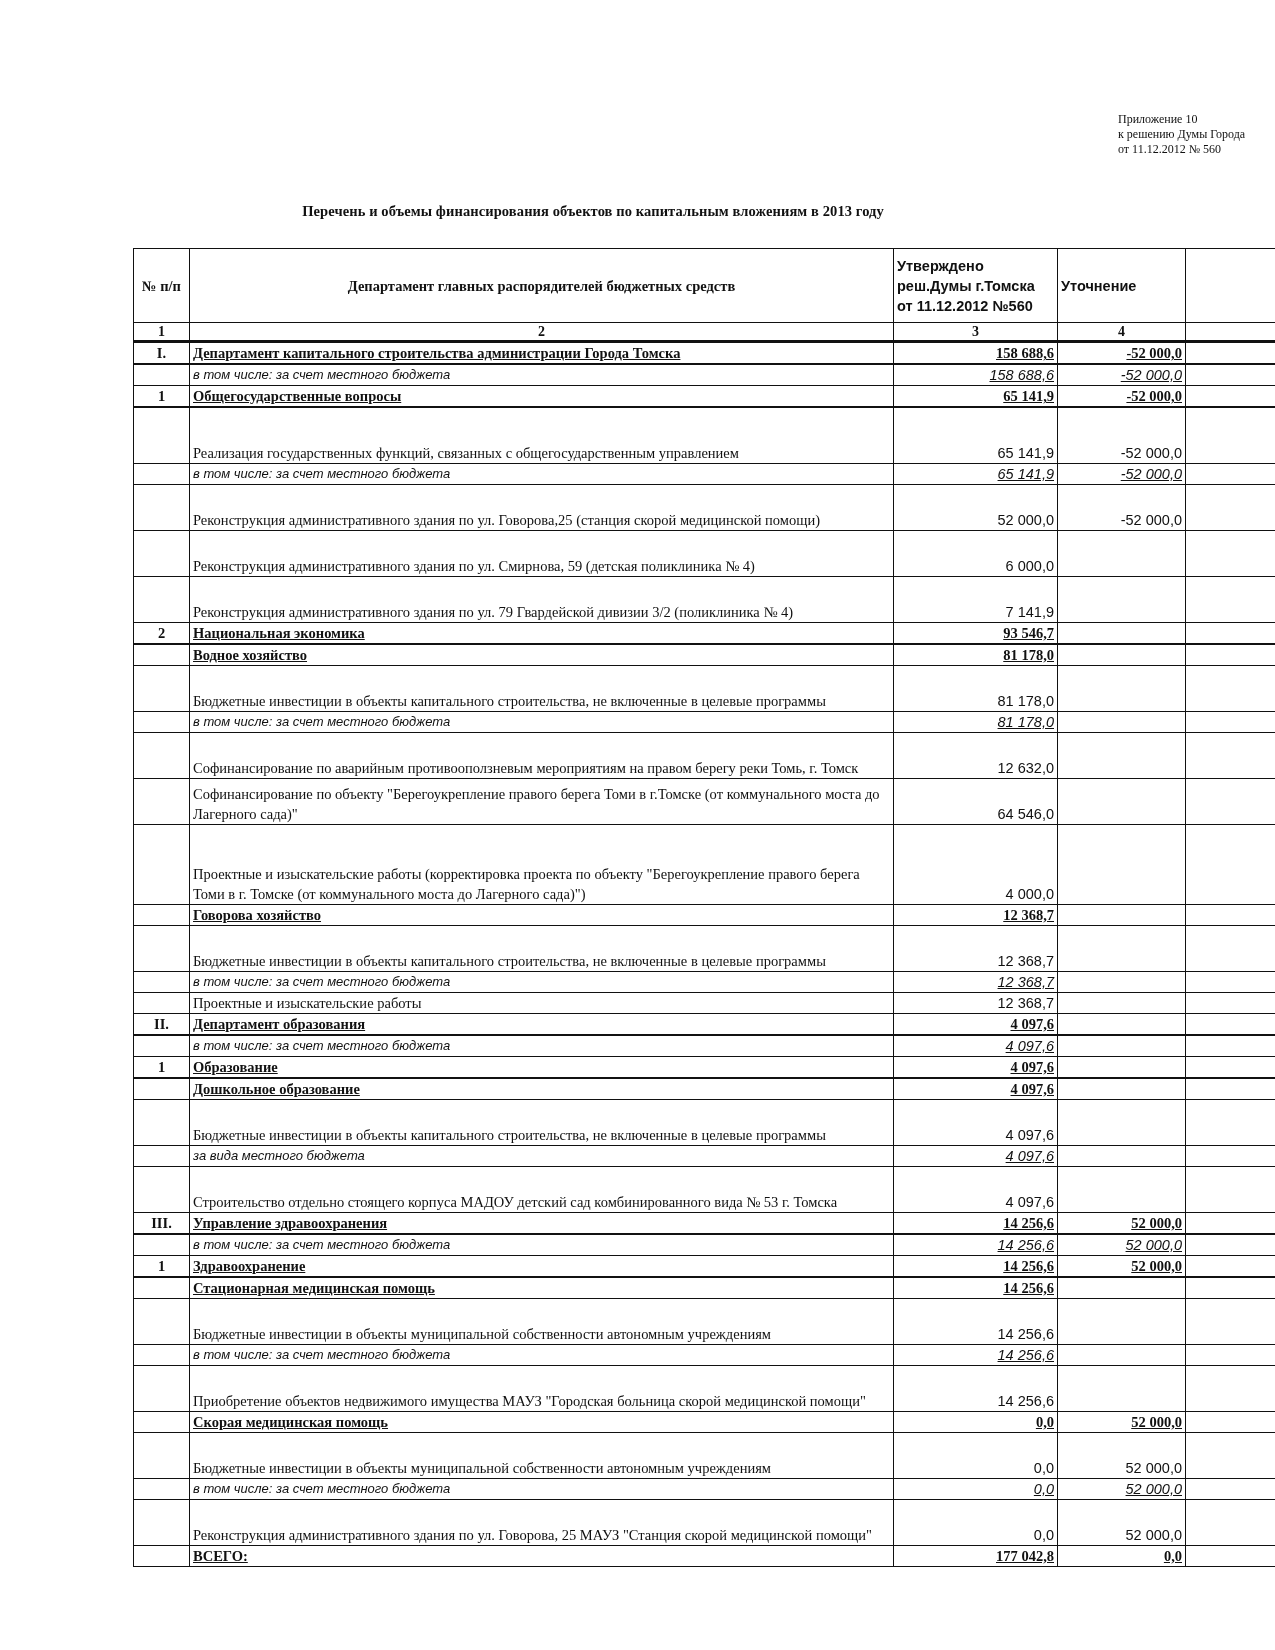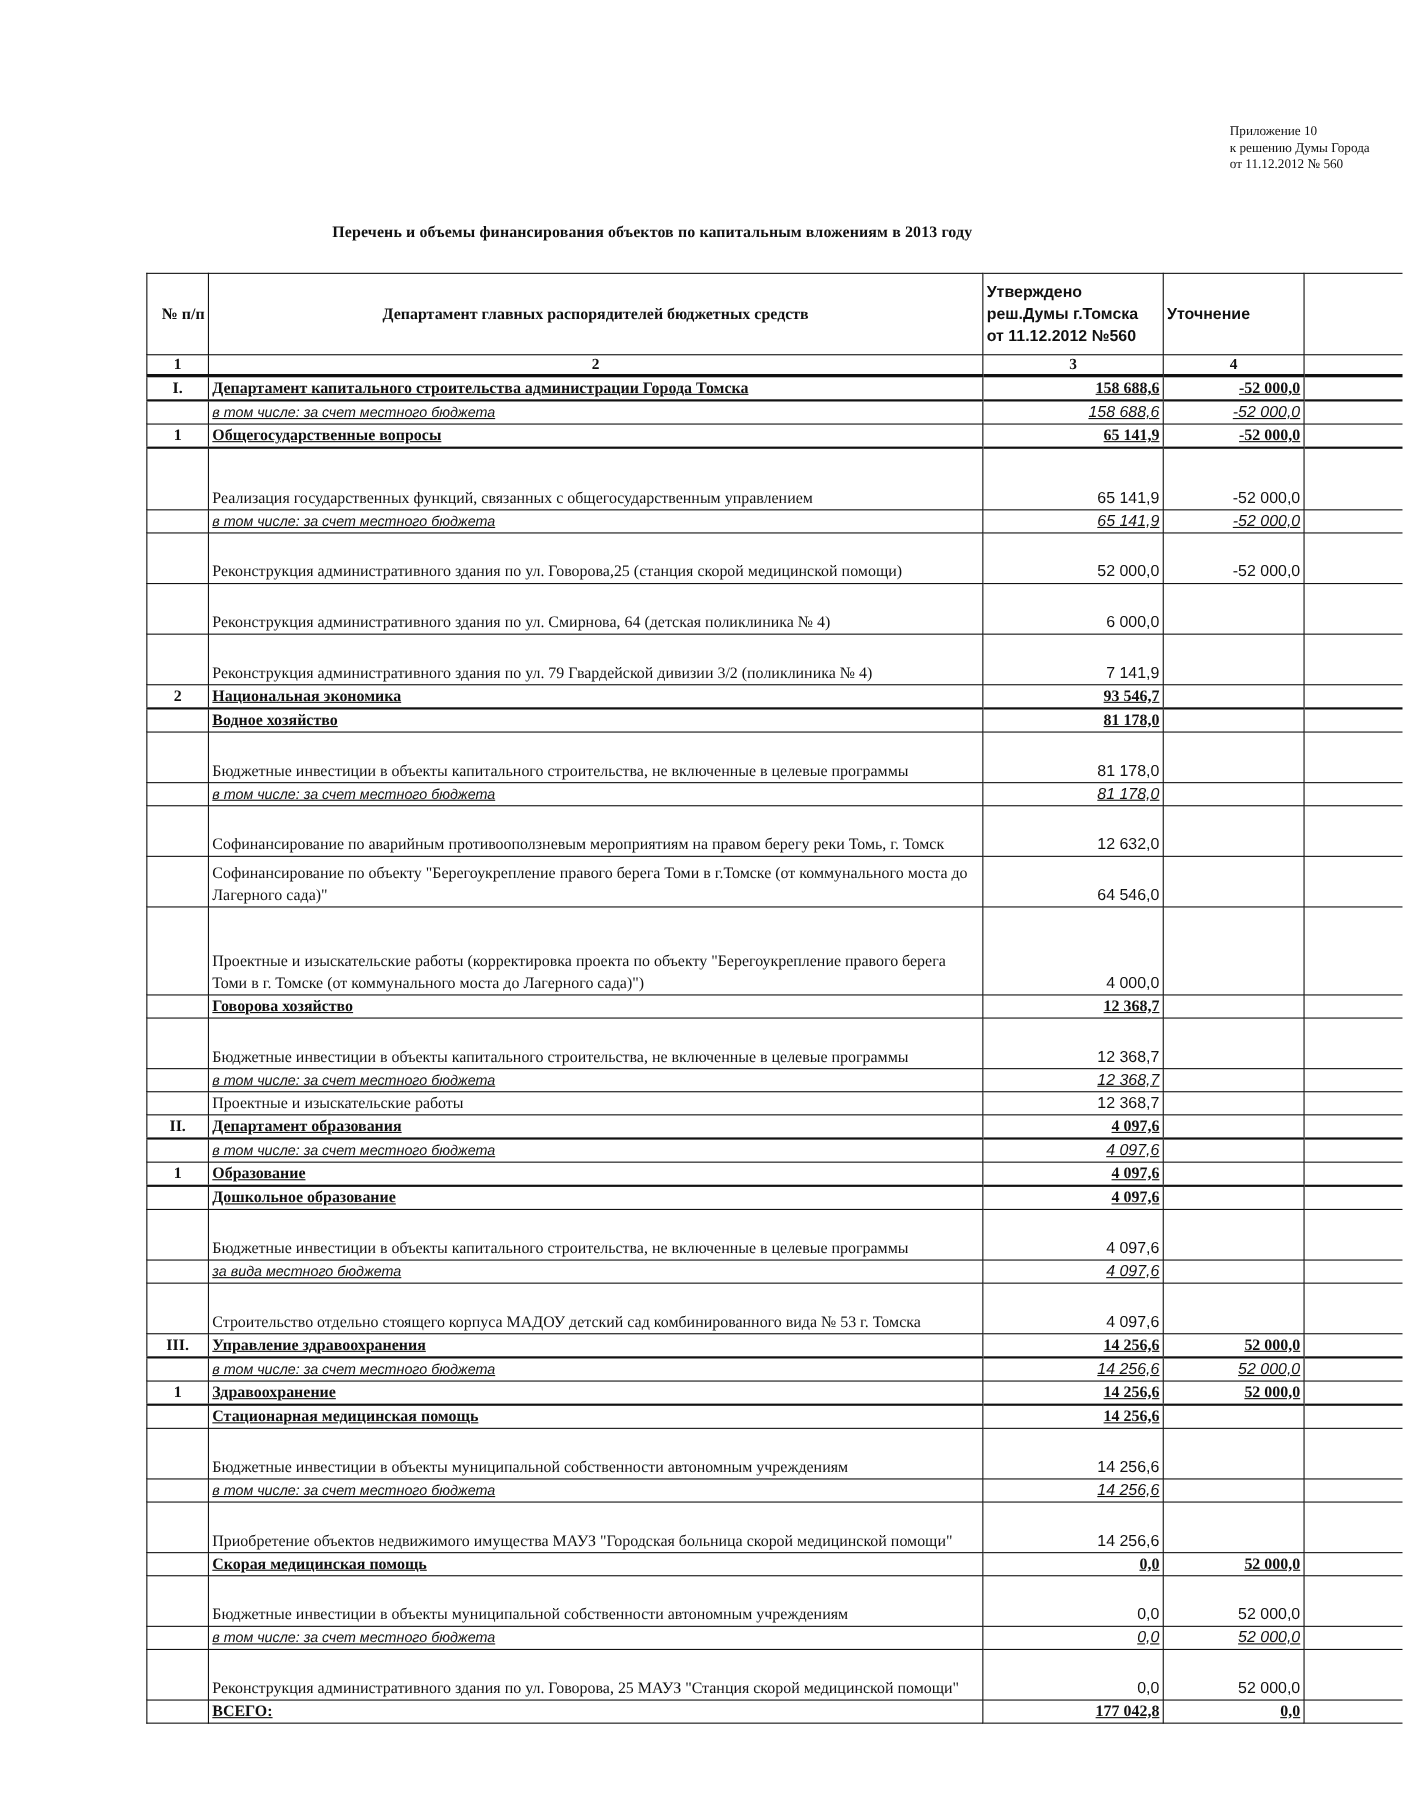--- a/index.html
+++ b/index.html
@@ -3,32 +3,32 @@
 <meta charset="utf-8">
 <style>
   html, body { margin: 0; padding: 0; background: #ffffff; }
   body { width: 1275px; height: 1650px; position: relative; overflow: hidden; font-family: "Liberation Serif", serif; color: #111; }
   .appendix { position: absolute; left: 1118px; top: 112px; font-size: 12px; line-height: 15px; white-space: nowrap; }
   .appendix div { white-space: nowrap; }
   .title { position: absolute; left: 0; width: 1036px; top: 203px; text-align: center; font-weight: bold; font-size: 14.5px; letter-spacing: 0.1px; padding-left: 150px; box-sizing: border-box; }
   table.fin { position: absolute; left: 133px; top: 248px; border-collapse: collapse; table-layout: fixed; width: 1160px; }
   table.fin td, table.fin th { border: 1px solid #111; padding: 0 3px; vertical-align: bottom; font-size: 14.5px; line-height: 20px; overflow: hidden; }
   table.fin th { font-weight: bold; vertical-align: middle; }
-  th.hnum { font-family: "Liberation Serif", serif; font-size: 13px; text-align: right; }
+  th.hnum { font-family: "Liberation Serif", serif; font-size: 13px; text-align: center; }
   th.hname { font-size: 14px; text-align: center; }
   th.hsans { font-family: "Liberation Sans", sans-serif; font-weight: normal; font-size: 14px; text-align: left; vertical-align: top; line-height: 17px; padding-top: 2px; }
   th.happroved { vertical-align: middle; }
   tr.colnums td { font-weight: bold; text-align: center; font-size: 14px; line-height: 17px; border-bottom: 3px solid #111; }
   td.num { text-align: center; vertical-align: top; }
   td.val { text-align: right; font-family: "Liberation Sans", sans-serif; font-size: 14px; padding-right: 2px; }
   td.val.bold { font-weight: bold; font-family: "Liberation Serif", serif; }
   tr.bold td.name { font-weight: bold; text-decoration: underline; margin-top: 12px; }
   tr.bold td.num { font-weight: bold; }
   tr.italic td { font-style: italic; }
-  tr.italic td.name { font-family: "Liberation Sans", sans-serif; font-size: 13px; text-decoration: underline; }
+  tr.italic td.name { font-family: "Liberation Sans", sans-serif; font-size: 13px; }
   tr.italic td.val { text-decoration: underline; }
   tr.bold td.val { text-decoration: underline; }
   td.name { text-align: left; }
   tr.thick td { border-bottom: 2px solid #111; }
   tr.total td { font-weight: bold; }
 </style>
 </head>
 <body>
 
 <div class="appendix">
@@ -101,21 +101,21 @@
       </tr>
       <tr class="" style="height: 46px;">
         <td class="num"></td>
         <td class="name">Реконструкция административного здания по  ул. Говорова,25 (станция скорой медицинской помощи)</td>
         <td class="val">52 000,0</td>
         <td class="val">-52 000,0</td>
         <td class="val"></td>
       </tr>
       <tr class="" style="height: 46px;">
         <td class="num"></td>
-        <td class="name">Реконструкция административного здания по ул. Смирнова, 64 (детская поликлиника № 4)</td>
+        <td class="name">Реконструкция административного здания по ул. Смирнова, 59 (детская поликлиника № 4)</td>
         <td class="val">6 000,0</td>
         <td class="val"></td>
         <td class="val"></td>
       </tr>
       <tr class="" style="height: 46px;">
         <td class="num"></td>
         <td class="name">Реконструкция административного здания по ул. 79 Гвардейской дивизии 3/2 (поликлиника № 4)</td>
         <td class="val">7 141,9</td>
         <td class="val"></td>
         <td class="val"></td>

